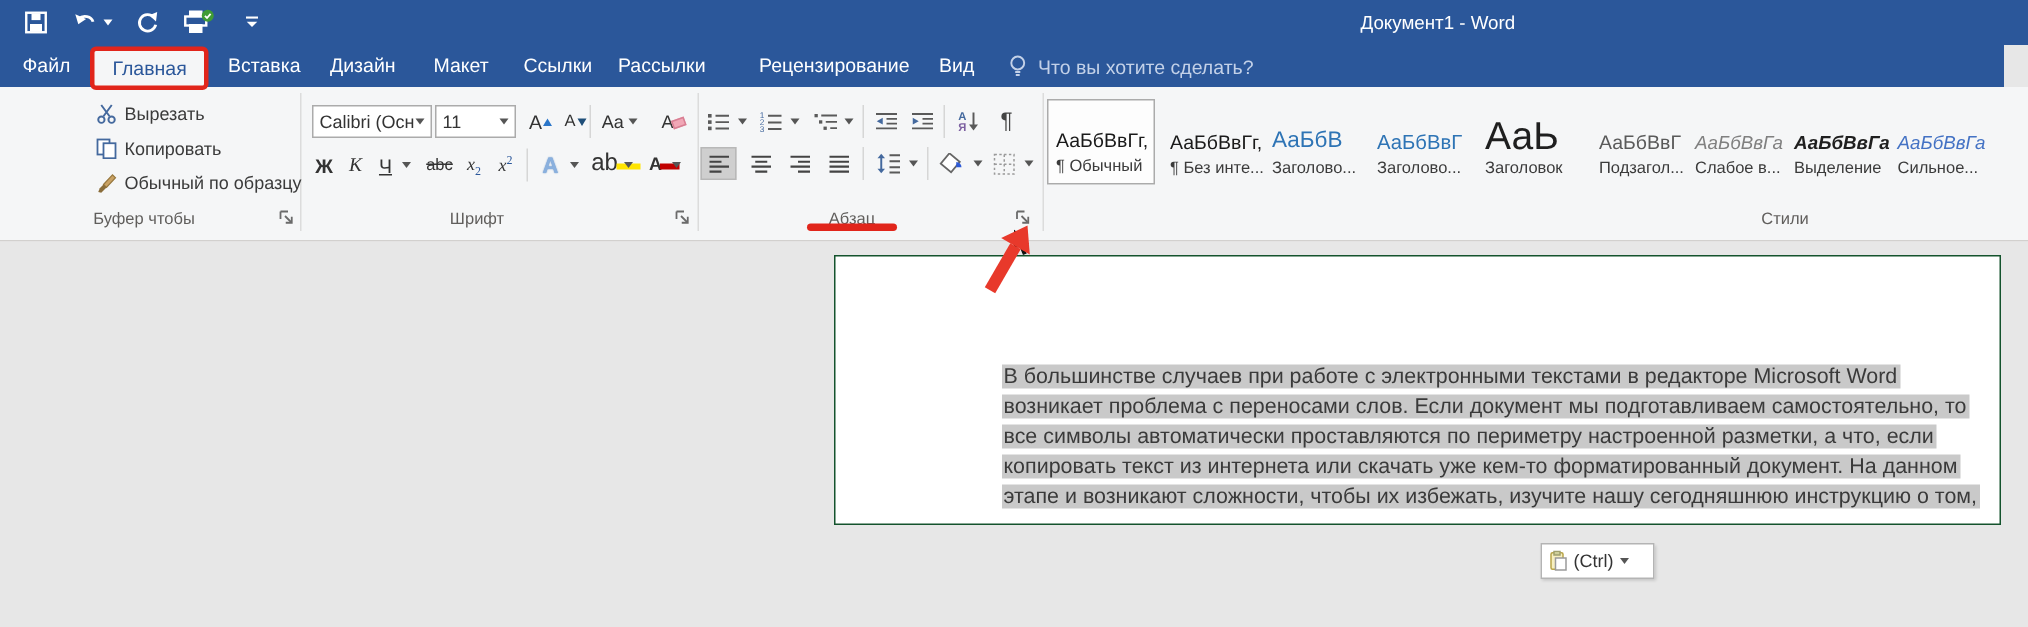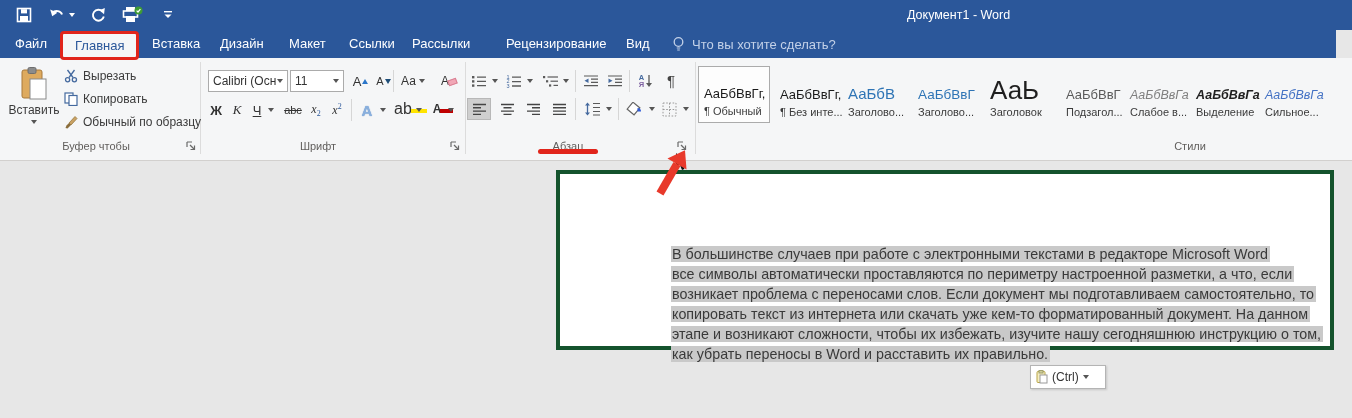--- a/index.html
+++ b/index.html
@@ -68,21 +68,21 @@
   .s-h1 { font-size:15px; color:#2e74b5; }
   .s-h2 { font-size:13.5px; color:#2e74b5; }
   .s-title { font-size:26px; color:#1f1f1f; line-height:24px; }
   .s-sub { font-size:13px; color:#5a5a5a; }
   .s-subtle { font-size:12.5px; font-style:italic; color:#808080; }
   .s-emph { font-size:12.5px; font-style:italic; font-weight:bold; color:#1f1f1f; }
   .s-intense { font-size:12.5px; font-style:italic; color:#4472c4; }
 
   
   .workspace { position:absolute; left:0; top:161px; width:1352px; height:257px; background:#e7e7e7; }
-  .page { position:absolute; left:556px; top:9px; width:778px; height:180px; background:#fff; border:4px solid #14532d; }
+  .page { position:absolute; left:556px; top:9px; width:778px; height:180px; background:#fff; border:1px solid #14532d; }
   .textblock { position:absolute; left:111px; top:70px; }
   .tline { height:20px; line-height:20px; white-space:nowrap; font-size:14.3px; color:#3a3a3a; }
   .tline span { background:#c9c9c9; padding:0 2px 0 1px; }
   .paste-opt { position:absolute; left:470px; top:191px; width:76px; height:24px; background:#fff; border:1px solid #b4b4b4; box-shadow:1px 1px 2px rgba(0,0,0,.15); display:flex; align-items:center; gap:4px; padding:0 5px; font-size:12px; color:#333; cursor:pointer; }
 
   
   .red-underline { position:absolute; left:538px; top:149px; width:60px; height:5px; background:#e1251b; border-radius:2.5px; z-index:6; }
   .red-arrow { position:absolute; left:673px; top:150px; width:22px; height:50px; transform:rotate(30deg); transform-origin:11px 2px; z-index:7; }
   .red-arrow .head { width:0; height:0; border-left:11px solid transparent; border-right:11px solid transparent; border-bottom:16px solid #e8392b; }
   .red-arrow .shaft { width:8px; height:34px; background:#e8392b; margin:0 auto; }
@@ -151,29 +151,20 @@
         </svg>
       <span>Что вы хотите сделать?</span>
     </span>
   </div>
 
   <div class="ribbon">
     <div class="gsep" style="left:200px"></div>
     <div class="gsep" style="left:465px"></div>
     <div class="gsep" style="left:695px"></div>
 
-    <div class="paste-big">
-      <svg width="28" height="34" viewBox="0 0 28 34">
-        <rect x="2" y="3" width="20" height="28" rx="2" fill="#deaa5e" stroke="#a8793a"></rect>
-        <rect x="8" y="0.5" width="8" height="6" rx="1.5" fill="#8b8b8b" stroke="#6e6e6e"></rect>
-        <rect x="10" y="12" width="16" height="20" fill="#fff" stroke="#8a8a8a"></rect>
-      </svg>
-      <span class="small-label">Вставить</span>
-      <span class="dd" style="margin-top:3px"></span>
-    </div>
     <div class="clip-row" style="top:8px">
       <svg width="14" height="14" viewBox="0 0 14 14">
           <path d="M3.5 1 L9 8.5 M10.5 1 L5 8.5" stroke="#44699e" stroke-width="1.3" fill="none"></path>
           <circle cx="3.6" cy="10.8" r="2.1" fill="none" stroke="#44699e" stroke-width="1.3"></circle>
           <circle cx="10.4" cy="10.8" r="2.1" fill="none" stroke="#44699e" stroke-width="1.3"></circle>
         </svg>
       <span class="small-label">Вырезать</span>
     </div>
     <div class="clip-row" style="top:31px">
       <svg width="14" height="14" viewBox="0 0 14 14">
@@ -444,25 +435,24 @@
       <span class="sample s-intense">АаБбВвГа</span>
       <span class="sname">Сильное...</span>
     </div>
     <div class="glabel" style="left:1190px">Стили</div>
   </div>
 
   <div class="workspace">
     <div class="page">
       <div class="textblock">
         <div class="tline"><span>В большинстве случаев при работе с электронными текстами в редакторе Microsoft Word</span></div>
+        <div class="tline"><span>возникает проблема с переносами слов. Если документ мы подготавливаем самостоятельно, то</span></div>
         <div class="tline"><span>все символы автоматически проставляются по периметру настроенной разметки, а что, если</span></div>
-        <div class="tline"><span>возникает проблема с переносами слов. Если документ мы подготавливаем самостоятельно, то</span></div>
         <div class="tline"><span>копировать текст из интернета или скачать уже кем-то форматированный документ. На данном</span></div>
         <div class="tline"><span>этапе и возникают сложности, чтобы их избежать, изучите нашу сегодняшнюю инструкцию о том,</span></div>
-        <div class="tline"><span>как убрать переносы в Word и расставить их правильно.</span></div>
       </div>
       <div class="paste-opt">
         <svg width="12" height="14" viewBox="0 0 12 14">
           <rect x="1" y="1.5" width="8" height="11" rx="1" fill="#f7efc0" stroke="#b9a548"></rect>
           <rect x="3" y="0.5" width="4" height="2.5" fill="#cfcf9a" stroke="#a0a06e"></rect>
           <rect x="4" y="5" width="7" height="8" fill="#fff" stroke="#9a9a9a"></rect>
         </svg>
         <span>(Ctrl)</span>
         <span class="dd"></span>
       </div>

